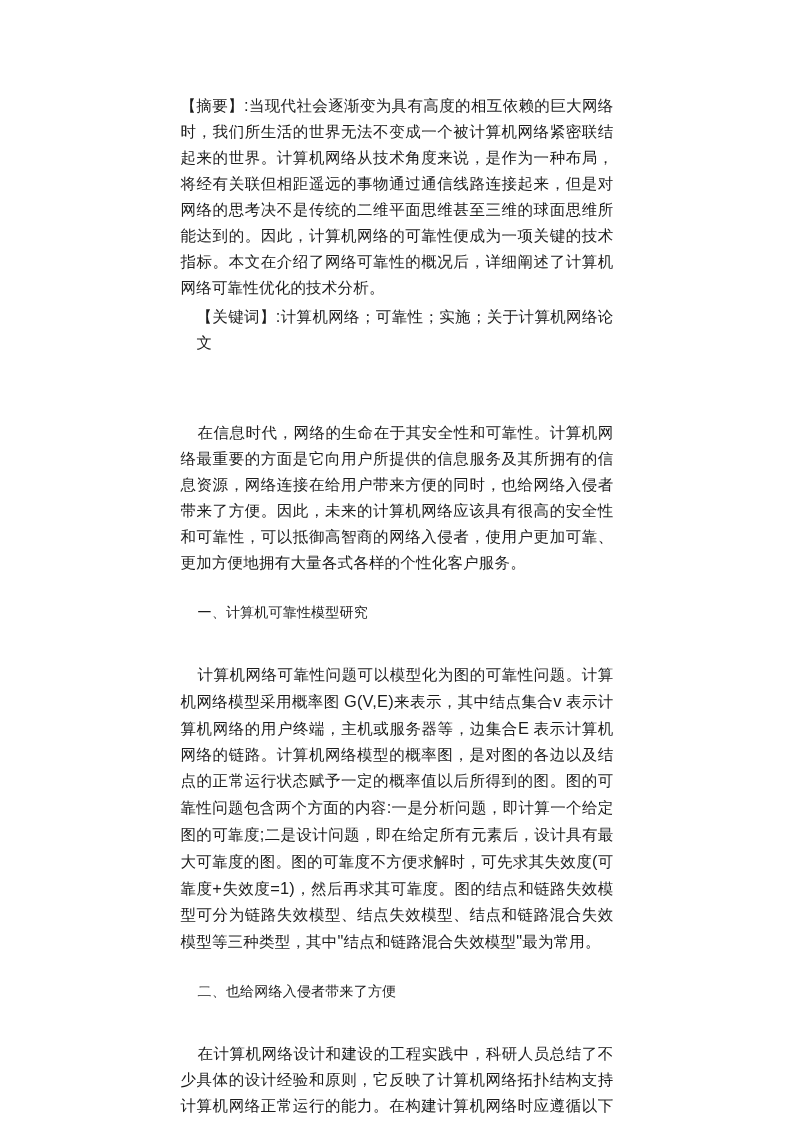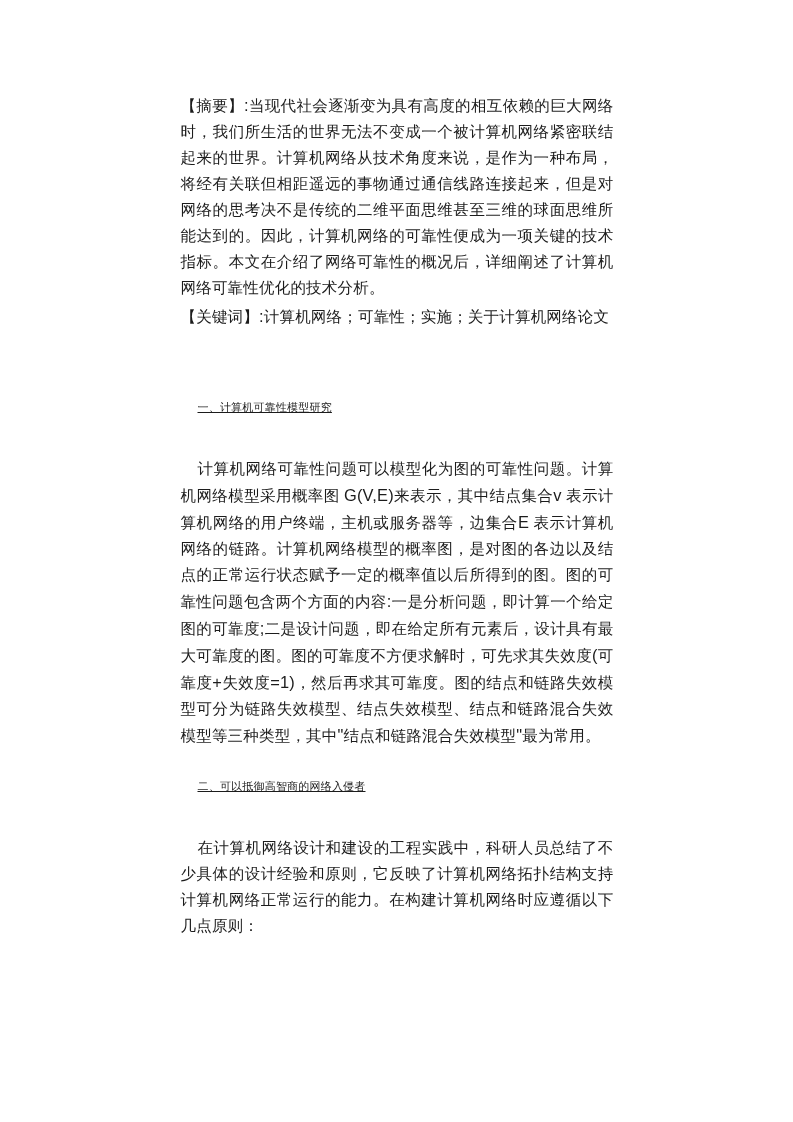--- a/index.html
+++ b/index.html
@@ -29,50 +29,51 @@
     margin: 0 0 11px 0;
     text-indent: 17px;
   }
   p.abstract {
     text-indent: 0;
     margin-bottom: 2px;
   }
   p.keywords {
     text-indent: 0;
     margin-bottom: 64px;
+    margin-left: 16px;
   }
   .section-heading {
     display: block;
     margin: 24px 0 36px 0;
     text-indent: 17px;
     font-weight: normal;
-    font-size: 11px;
+    font-size: 14px;
     line-height: 26px;
-    text-decoration: underline;
   }
   
   .latin {
     font-family: "Liberation Sans", sans-serif;
     font-size: 1.06em;
   }
 </style>
 </head>
 <body>
 
 <div class="page">
   <div class="article">
 
     <p class="abstract">【摘要】<span class="latin">:</span>当现代社会逐渐变为具有高度的相互依赖的巨大网络时，我们所生活的世界无法不变成一个被计算机网络紧密联结起来的世界。计算机网络从技术角度来说，是作为一种布局，将经有关联但相距遥远的事物通过通信线路连接起来，但是对网络的思考决不是传统的二维平面思维甚至三维的球面思维所能达到的。因此，计算机网络的可靠性便成为一项关键的技术指标。本文在介绍了网络可靠性的概况后，详细阐述了计算机网络可靠性优化的技术分析。</p>
 
     <p class="keywords">【关键词】<span class="latin">:</span>计算机网络；可靠性；实施；关于计算机网络论文</p>
 
+    <p class="intro">在信息时代，网络的生命在于其安全性和可靠性。计算机网络最重要的方面是它向用户所提供的信息服务及其所拥有的信息资源，网络连接在给用户带来方便的同时，也给网络入侵者带来了方便。因此，未来的计算机网络应该具有很高的安全性和可靠性，可以抵御高智商的网络入侵者，使用户更加可靠、更加方便地拥有大量各式各样的个性化客户服务。</p>
 
     <span class="section-heading">一、计算机可靠性模型研究</span>
 
 
     <p>计算机网络可靠性问题可以模型化为图的可靠性问题。计算机网络模型采用概率图 <span class="latin">G(V,E)</span>来表示，其中结点集合<span class="latin">v</span> 表示计算机网络的用户终端，主机或服务器等，边集合<span class="latin">E</span> 表示计算机网络的链路。计算机网络模型的概率图，是对图的各边以及结点的正常运行状态赋予一定的概率值以后所得到的图。图的可靠性问题包含两个方面的内容<span class="latin">:</span>一是分析问题，即计算一个给定图的可靠度<span class="latin">;</span>二是设计问题，即在给定所有元素后，设计具有最大可靠度的图。图的可靠度不方便求解时，可先求其失效度<span class="latin">(</span>可靠度<span class="latin">+</span>失效度<span class="latin">=1)</span>，然后再求其可靠度。图的结点和链路失效模型可分为链路失效模型、结点失效模型、结点和链路混合失效模型等三种类型，其中<span class="latin">"</span>结点和链路混合失效模型<span class="latin">"</span>最为常用。</p>
 
-    <span class="section-heading">二、可以抵御高智商的网络入侵者</span>
+    <span class="section-heading">二、也给网络入侵者带来了方便</span>
 
     <p>在计算机网络设计和建设的工程实践中，科研人员总结了不少具体的设计经验和原则，它反映了计算机网络拓扑结构支持计算机网络正常运行的能力。在构建计算机网络时应遵循以下几点原则：</p>
 
   </div>
 </div>
 
 </body></html>

